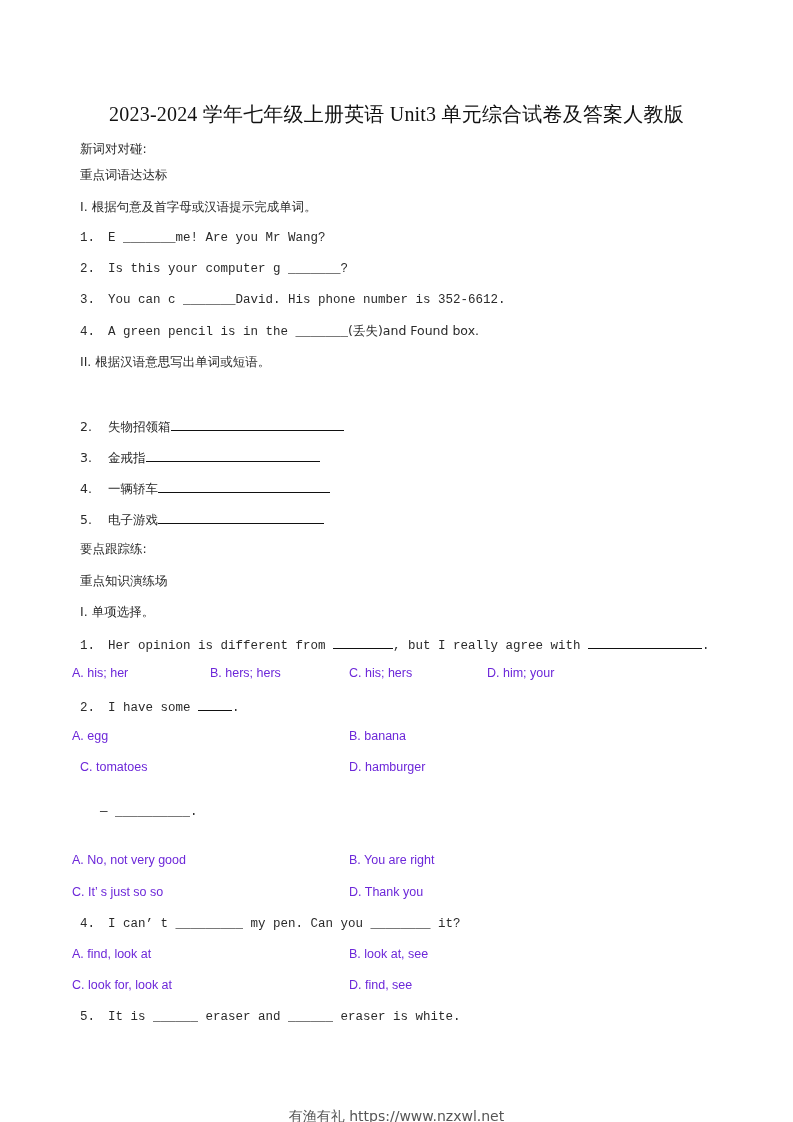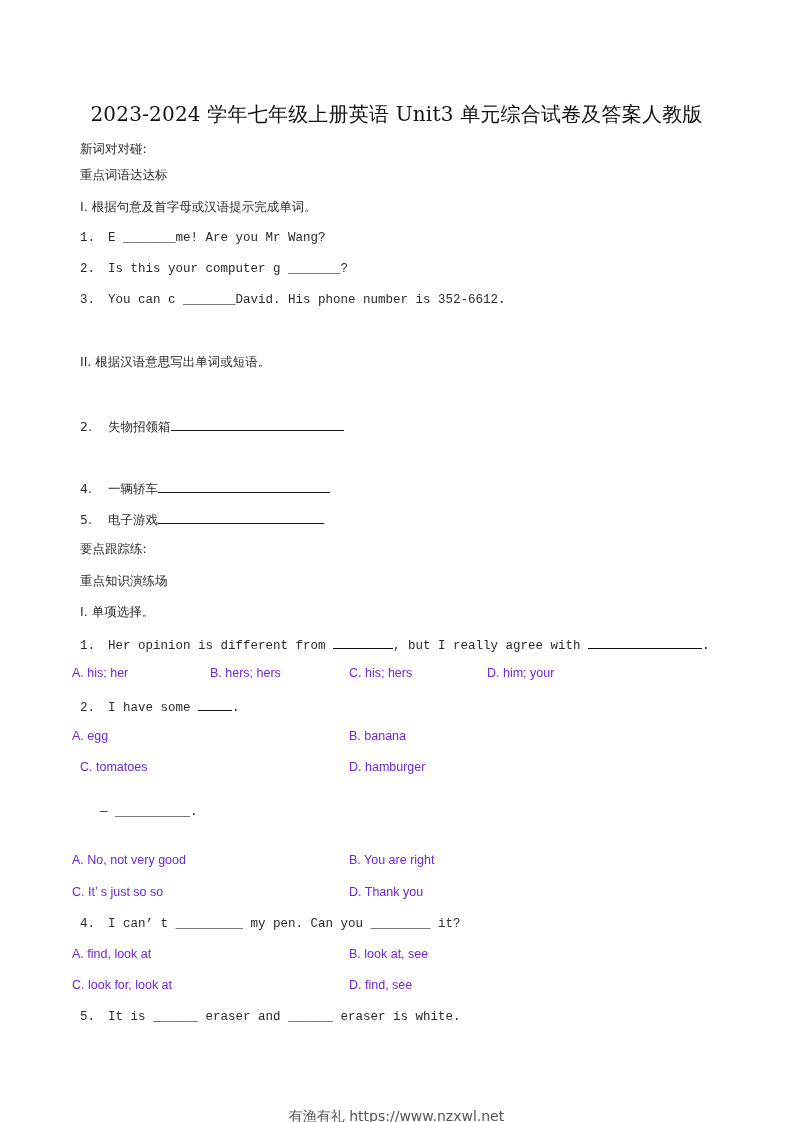--- a/index.html
+++ b/index.html
@@ -1,20 +1,20 @@
 <!DOCTYPE html>
 <html><head>
   <meta charset="utf-8">
   <style>
     html, body { margin: 0; padding: 0; background: #ffffff; }
     body { width: 793px; height: 1122px; position: relative; overflow: hidden;
       font-family: "DejaVu Serif", "Liberation Serif", serif; color: #222; }
     .page { position: absolute; left: 0; top: 0; width: 793px; height: 1122px; }
     .title { position: absolute; top: 101px; left: 0; width: 793px; text-align: center;
-      font-size: 20px; color: #111; letter-spacing: 0.2px; }
+      font-size: 20px; color: #111; letter-spacing: 0.2px; font-family: Liberation Serif, serif; }
     .line { position: absolute; left: 80px; font-size: 12.5px; white-space: pre;
       font-family: "Liberation Mono", "DejaVu Sans Mono", monospace; color: #2a2a2a; line-height: 16px; }
     .cjk { font-family: "DejaVu Sans", "Liberation Sans", sans-serif; font-size: 12.5px; }
     .num { display: inline-block; width: 28px; }
     .ul { display: inline-block; border-bottom: 1px solid #111; height: 13px; vertical-align: baseline; }
     .opt { position: absolute; font-size: 12.5px; white-space: pre;
       font-family: Liberation Sans, sans-serif; color: #6d28d9; }
     .footer { position: absolute; top: 1072px; left: 0; width: 793px; text-align: center;
       font-family: "DejaVu Sans", "Liberation Sans", sans-serif; font-size: 14px; color: #555; margin-top: 36px; }
   </style>
@@ -25,24 +25,26 @@
 
   <div class="title">2023-2024 学年七年级上册英语 Unit3 单元综合试卷及答案人教版</div>
 
   <div class="line cjk" style="top:141px">新词对对碰:</div>
   <div class="line cjk" style="top:167px">重点词语达达标</div>
   <div class="line cjk" style="top:199px">I. 根据句意及首字母或汉语提示完成单词。</div>
 
   <div class="line" style="top:230px"><span class="num">1.</span><span>E </span><span>_______</span><span>me! Are you Mr Wang?</span></div>
   <div class="line" style="top:261px"><span class="num">2.</span><span>Is this your computer g </span><span>_______</span><span>?</span></div>
   <div class="line" style="top:292px"><span class="num">3.</span><span>You can c </span><span>_______</span><span>David. His phone number is 352-6612.</span></div>
+  <div class="line" style="top:323px"><span class="num">4.</span><span>A green pencil is in the </span><span>_______</span><span class="cjk">(丢失)and Found box.</span></div>
 
   <div class="line cjk" style="top:354px">II. 根据汉语意思写出单词或短语。</div>
 
   <div class="line cjk" style="top:417px"><span class="num">2.</span><span>失物招领箱</span><span class="ul" style="width:173px"></span></div>
+  <div class="line cjk" style="top:448px"><span class="num">3.</span><span>金戒指</span><span class="ul" style="width:174px"></span></div>
   <div class="line cjk" style="top:479px"><span class="num">4.</span><span>一辆轿车</span><span class="ul" style="width:172px"></span></div>
   <div class="line cjk" style="top:510px"><span class="num">5.</span><span>电子游戏</span><span class="ul" style="width:166px"></span></div>
 
   <div class="line cjk" style="top:541px">要点跟踪练:</div>
   <div class="line cjk" style="top:573px">重点知识演练场</div>
   <div class="line cjk" style="top:604px">I. 单项选择。</div>
 
   <div class="line" style="top:635px"><span class="num">1.</span><span>Her opinion is different from </span><span class="ul" style="width:60px"></span><span>, but I really agree with </span><span class="ul" style="width:114px"></span><span>.</span></div>
   <div class="opt" style="top:666px; left:72px">A. his; her</div>
   <div class="opt" style="top:666px; left:210px">B. hers; hers</div>

